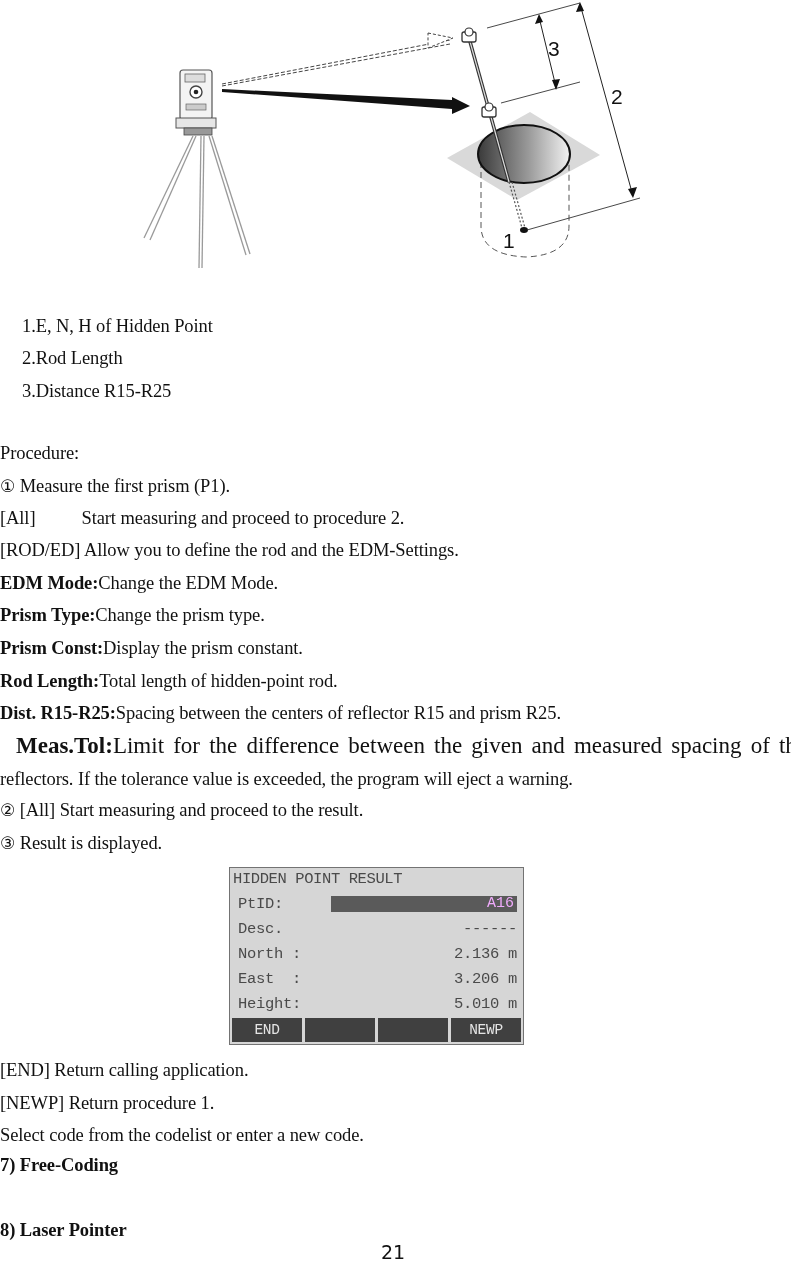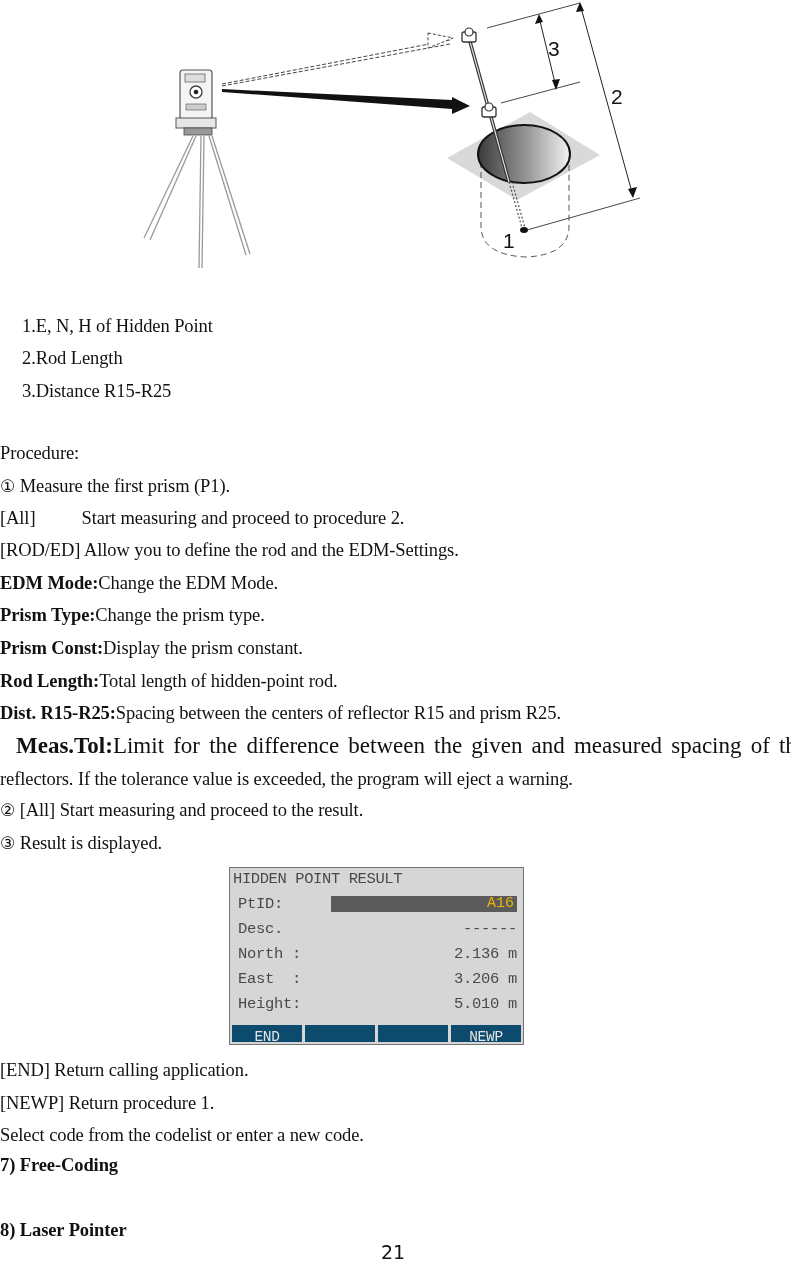--- a/index.html
+++ b/index.html
@@ -27,30 +27,30 @@
     background: #d6d6d6; border: 1px solid #737373;
     font-family: "Liberation Mono", "DejaVu Sans Mono", monospace;
     color: #4a4a4a; font-size: 15.5px;
   }
   .lcd-title { position: absolute; left: 3px; top: 2px; letter-spacing: -0.4px; }
   .lcd-row { position: absolute; left: 8px; right: 6px; height: 20px; }
   .lcd-label { position: absolute; left: 0; top: 0; letter-spacing: -0.3px; text-align: right; }
   .lcd-value { position: absolute; right: 0; top: 0; letter-spacing: -0.3px; }
   .lcd-ptid-box {
     position: absolute; left: 93px; right: 0; top: 1px; height: 16px;
-    background: #5a5a5a; color: #eab308; text-align: right;
+    background: #5a5a5a; color: #f0abfc; text-align: right;
     font-size: 15px; line-height: 16px; padding-right: 3px; box-sizing: border-box;
   }
   .lcd-softkeys {
     position: absolute; left: 2px; right: 2px; bottom: 2px; height: 24px;
     display: flex; gap: 3px;
   }
   .softkey {
-    flex: 1; background: #0c4a6e; color: #e4e4e4; text-align: center;
-    line-height: 24px; font-size: 14.5px; letter-spacing: -0.3px; margin-top: 7px;
+    flex: 1; background: #404040; color: #e4e4e4; text-align: center;
+    line-height: 24px; font-size: 14.5px; letter-spacing: -0.3px;
   }
   .page-number {
     position: absolute; left: 381px; top: 1241px;
     font-family: "DejaVu Sans", sans-serif; font-size: 19px;
   }
 </style>
 </head>
 <body>
 
 <div class="figure">

